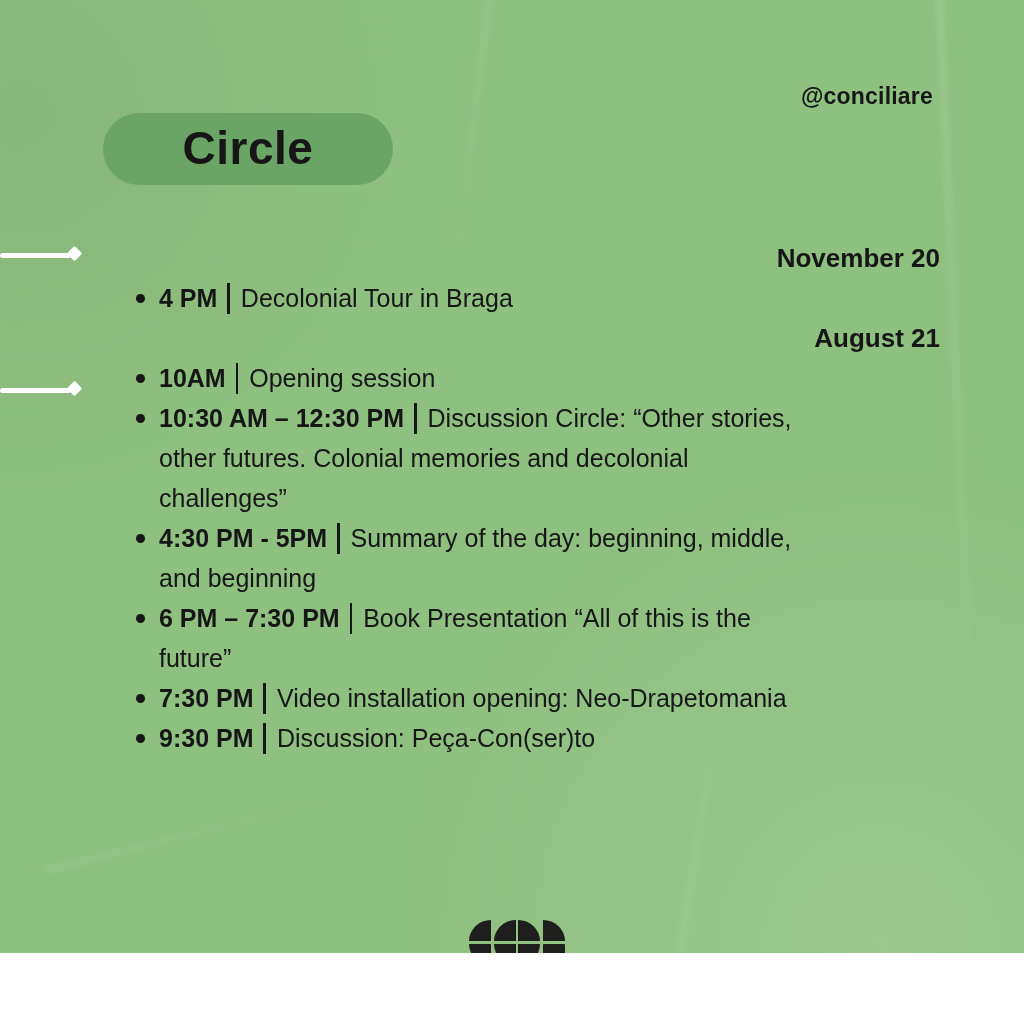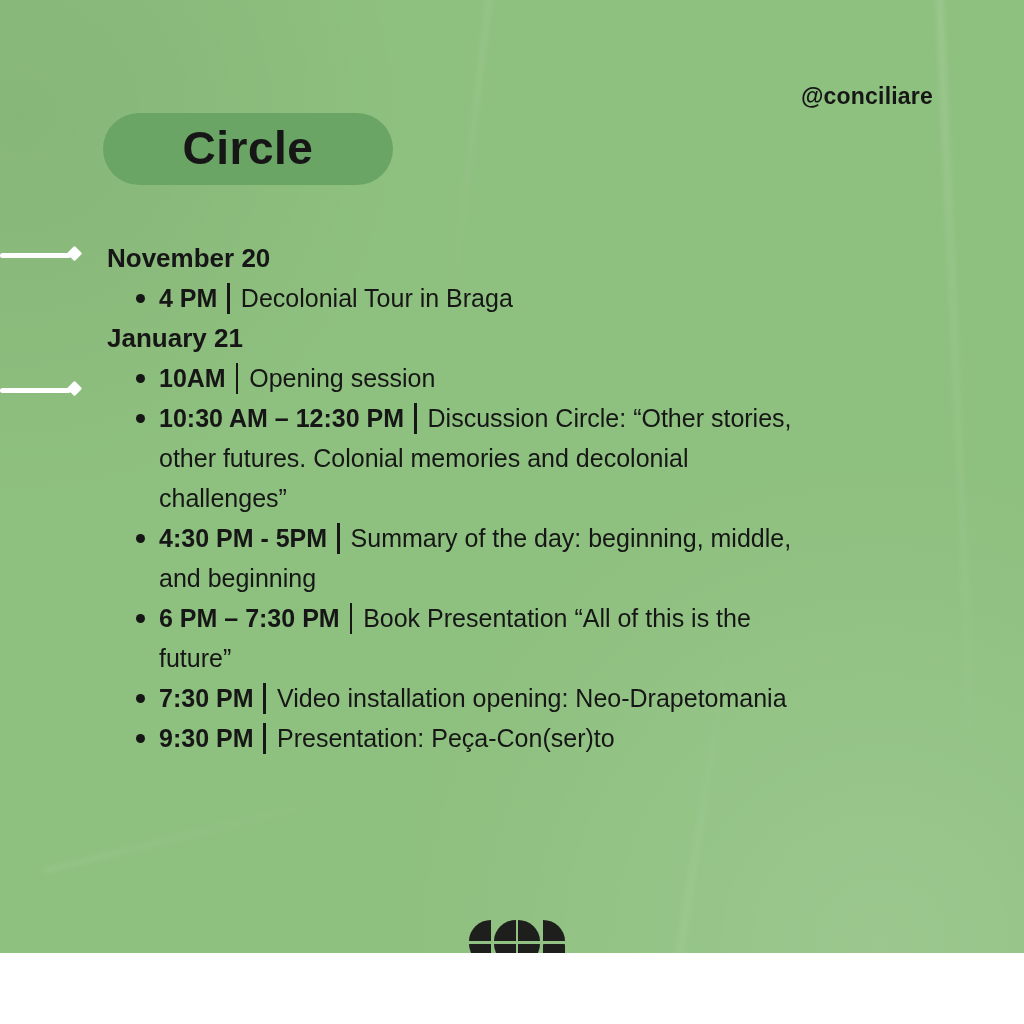--- a/index.html
+++ b/index.html
@@ -53,21 +53,21 @@
   .marker.m2 { top: 390px; }
   .m-line { position: absolute; left: 0; top: -2.5px; width: 71px; height: 5px;
     background: #ffffff; border-radius: 3px; }
   .m-diamond { position: absolute; left: 69px; top: -7.5px; width: 11px; height: 11px;
     background: #ffffff; transform: rotate(45deg); border-radius: 1.5px; }
 
   .content {
     position: absolute; left: 107px; top: 238px; width: 833px;
     font-size: 25px; line-height: 40px;
   }
-  .date-heading { font-size: 26px; font-weight: 700; line-height: 40px; }
+  .date-heading { font-size: 26px; font-weight: 700; line-height: 40px; text-align: right; }
   .event-list { list-style: none; margin: 0 0 40px 0; padding: 0; }
   .event-list:last-child { margin-bottom: 0; }
   .event-item { position: relative; padding-left: 52px; }
   .bullet-dot { position: absolute; left: 29px; top: 15.5px;
     width: 9px; height: 9px; border-radius: 50%; background: #161616; }
   .event-time { font-weight: 700; }
   .sep-bar { display: inline-block; width: 2.5px; height: 31px;
     background: #161616; vertical-align: middle; margin: 0 11px 0 10px;
     transform: translateY(-2px); }
   .event-title { white-space: pre-line; }
@@ -116,21 +116,21 @@
     <section>
       <h2 class="date-heading">November 20</h2>
       <ul class="event-list">
         <li class="event-item">
           <span class="bullet-dot"></span><span class="event-time">4 PM</span><span class="sep-bar"></span><span class="event-title">Decolonial Tour in Braga</span>
         </li>
       </ul>
     </section>
 
     <section>
-      <h2 class="date-heading">January 21</h2>
+      <h2 class="date-heading">August 21</h2>
       <ul class="event-list">
         <li class="event-item">
           <span class="bullet-dot"></span><span class="event-time">10AM</span><span class="sep-bar"></span><span class="event-title">Opening session</span>
         </li>
         <li class="event-item">
           <span class="bullet-dot"></span><span class="event-time">10:30 AM – 12:30 PM</span><span class="sep-bar"></span><span class="event-title">Discussion Circle: “Other stories,
 other futures. Colonial memories and decolonial
 challenges”</span>
         </li>
         <li class="event-item">
@@ -138,21 +138,21 @@
 and beginning</span>
         </li>
         <li class="event-item">
           <span class="bullet-dot"></span><span class="event-time">6 PM – 7:30 PM</span><span class="sep-bar"></span><span class="event-title">Book Presentation “All of this is the
 future”</span>
         </li>
         <li class="event-item">
           <span class="bullet-dot"></span><span class="event-time">7:30 PM</span><span class="sep-bar"></span><span class="event-title">Video installation opening: Neo-Drapetomania</span>
         </li>
         <li class="event-item">
-          <span class="bullet-dot"></span><span class="event-time">9:30 PM</span><span class="sep-bar"></span><span class="event-title">Presentation: Peça-Con(ser)to</span>
+          <span class="bullet-dot"></span><span class="event-time">9:30 PM</span><span class="sep-bar"></span><span class="event-title">Discussion: Peça-Con(ser)to</span>
         </li>
       </ul>
     </section>
 
   </div>
 
   <div class="logo">
     <div class="tile tl"></div>
     <div class="tile tl"></div>
     <div class="tile tr"></div>

